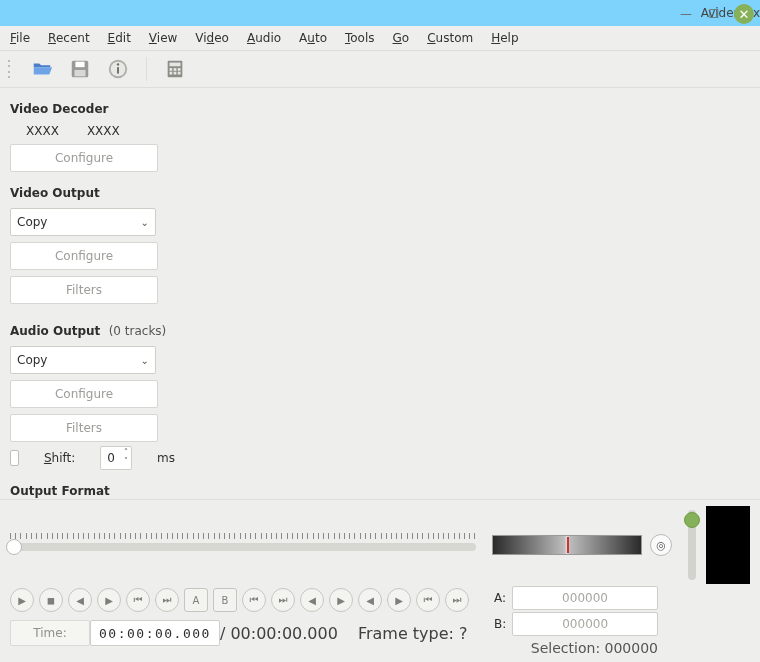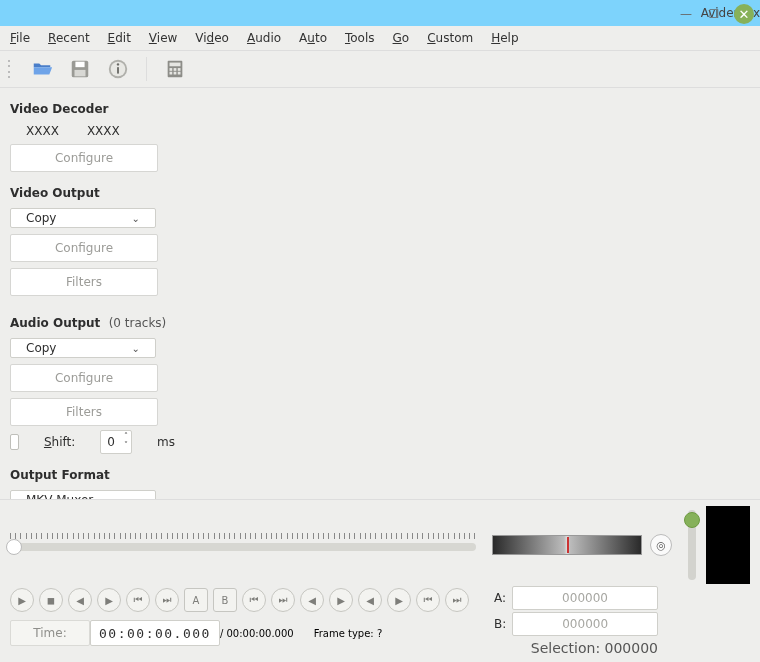--- a/index.html
+++ b/index.html
@@ -23,21 +23,21 @@
   
   .main{flex:1;display:flex;overflow:hidden;}
   .sidebar{width:185px;padding:8px 10px 0 10px;box-sizing:border-box;}
   .preview{flex:1;}
   .section-title{font-weight:bold;font-size:12px;margin:6px 0 8px 0;}
   .section-title .muted{font-weight:normal;color:#555;}
   .decoder-row{display:flex;gap:28px;padding-left:16px;margin-bottom:6px;font-size:12px;}
   .btn{display:flex;align-items:center;justify-content:center;height:26px;border:1px solid #d6d6d3;background:#fff;border-radius:2px;font-size:12px;}
   .btn.full{width:146px;}
   .btn.disabled{color:#9c9c98;}
-  .select{width:146px;height:20px;border:1px solid #cfcfca;background:#fff;border-radius:2px;display:flex;align-items:center;justify-content:space-between;padding:0 15px;box-sizing:border-box;font-size:12px;}
+  .select{width:146px;height:28px;border:1px solid #cfcfca;background:#fff;border-radius:2px;display:flex;align-items:center;justify-content:space-between;padding:0 6px;box-sizing:border-box;font-size:12px;}
   .select .chev{font-size:10px;color:#555;}
   .shift-row{display:flex;align-items:center;gap:25px;margin-top:4px;}
   .checkbox{width:14px;height:14px;border:1px solid #bfbfba;background:#fff;border-radius:2px;}
   .spin{width:54px;height:24px;border:1px solid #cfcfca;background:#fff;border-radius:2px;display:flex;align-items:center;padding:0 2px 0 6px;box-sizing:border-box;position:relative;font-size:12px;}
   .spin .arrows{position:absolute;right:3px;top:1px;display:flex;flex-direction:column;font-size:8px;line-height:9px;color:#555;}
   
   .bottom{border-top:1px solid #ddd;padding:6px 10px 6px 10px;box-sizing:border-box;}
   .timeline-row{display:flex;align-items:center;gap:16px;}
   .timeline{flex:1;position:relative;height:24px;}
   .ticks{position:absolute;left:0;right:0;top:0;height:8px;display:flex;justify-content:space-between;}
@@ -54,21 +54,21 @@
   .ab-row{display:flex;align-items:center;gap:6px;font-size:12px;}
   .ab-field{flex:1;height:22px;border:1px solid #cfcfca;background:#fff;border-radius:2px;display:flex;align-items:center;justify-content:center;color:#a7a7a2;font-size:12px;}
   .ab-sel{font-size:14px;color:#555;text-align:right;margin-top:2px;}
   .volwrap{display:flex;align-items:center;gap:10px;}
   .volslider{width:8px;height:70px;background:#d3d3ce;border-radius:4px;position:relative;}
   .volslider .knob{position:absolute;left:-4px;top:2px;width:14px;height:14px;border-radius:50%;background:#86b15a;border:1px solid #6d9a41;}
   .blackbox{width:44px;height:78px;background:#000;}
   .timebar{display:flex;align-items:center;margin-top:8px;}
   .timebtn{width:78px;height:24px;border:1px solid #dadad6;background:#f5f5f2;border-radius:2px;display:flex;align-items:center;justify-content:center;font-size:12px;color:#8f8f8b;}
   .timefield{height:24px;border:1px solid #cfcfca;background:#fff;border-radius:2px;display:flex;align-items:center;padding:0 8px;font-family:"DejaVu Sans Mono",monospace;font-size:13px;letter-spacing:1.5px;}
-  .tlabel{font-size:10px;color:#000000;text-align:right;}
+  .tlabel{font-size:16px;color:#404040;text-align:right;}
 </style>
 </head>
 <body>
 <div class="window">
 
 <div class="titlebar">
   <div class="title">Avidemux</div>
   <div class="win-controls">
     <div class="wc">—</div>
     <div class="wc">☐</div>

